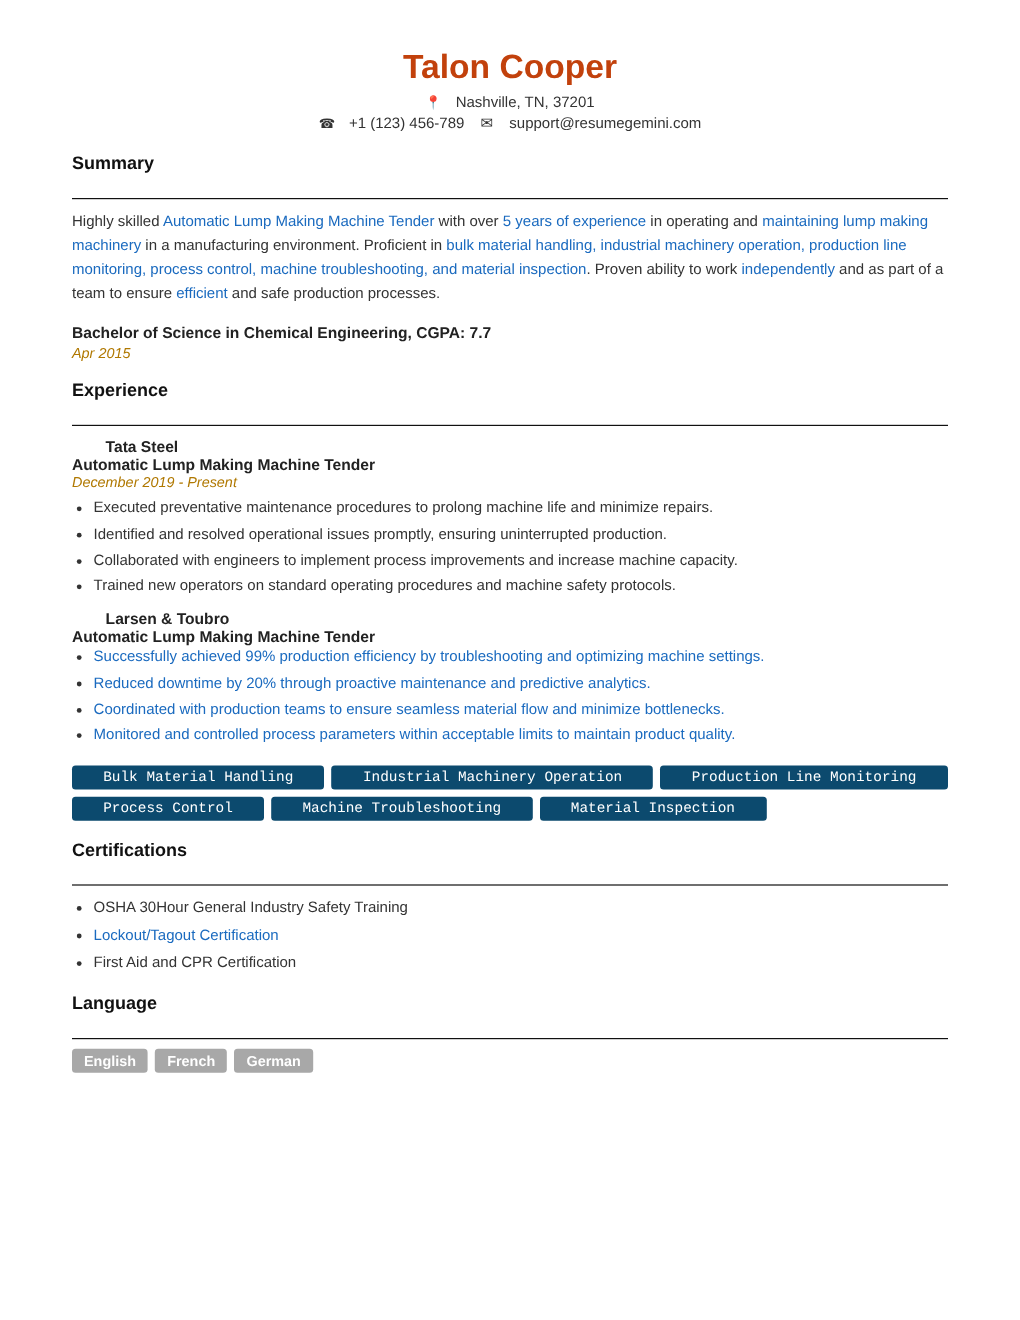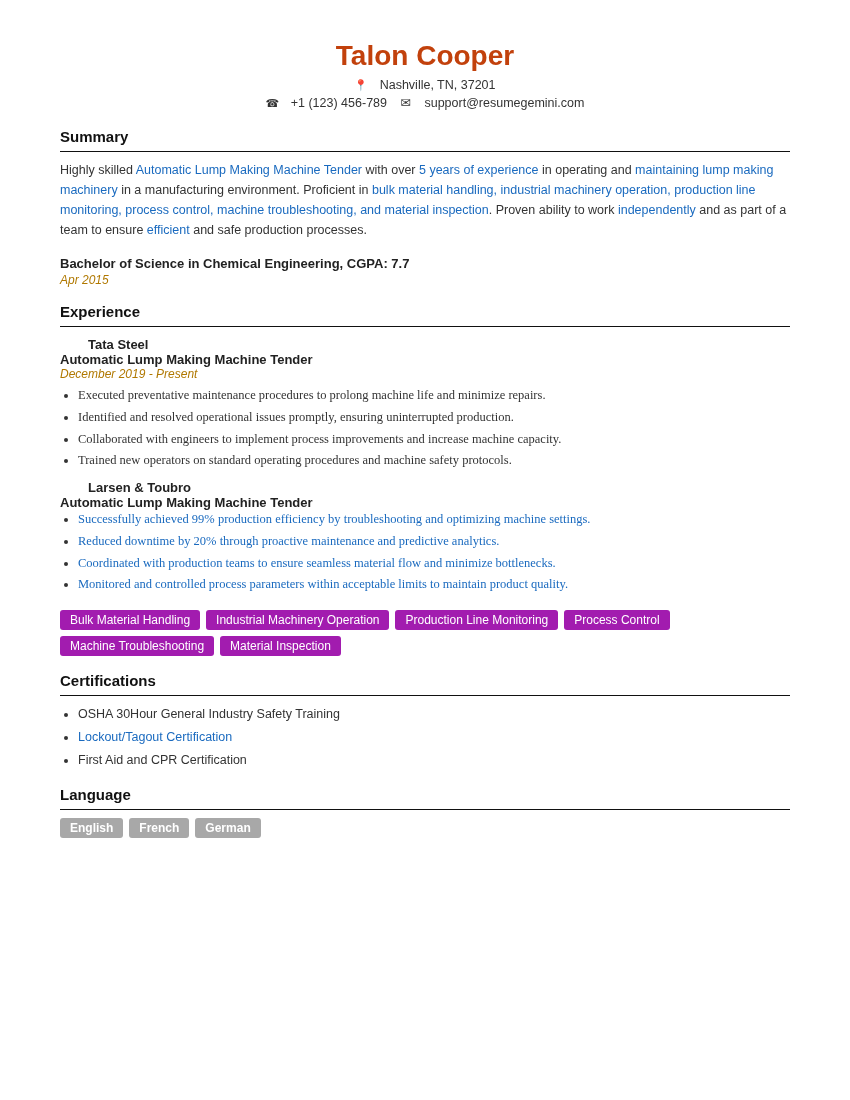--- a/index.html
+++ b/index.html
@@ -15,50 +15,50 @@
     .header { text-align: center; margin-bottom: 18px; }
     .header h1 { font-size: 28px; font-weight: bold; color: #c2410c; margin-bottom: 6px; }
     .header .contact-line { font-size: 12.5px; color: #333; margin-bottom: 3px; }
     .header .contact-line span { margin: 0 4px; }
     .section { margin-bottom: 16px; }
     .section-title {
       font-size: 15px;
       font-weight: bold;
       color: #111;
       border-bottom: 1.5px solid #111;
-      padding-bottom: 6px;
+      padding-bottom: 20px;
       margin-bottom: 8px;
     }
     .summary-text {
       font-size: 12.5px;
       line-height: 1.6;
       color: #333;
     }
     .summary-text .highlight { color: #1a6abf; }
     .edu-degree { font-weight: bold; font-size: 13px; }
     .edu-date { color: #b07800; font-style: italic; font-size: 12px; margin-top: 2px; }
     .exp-company { font-weight: bold; font-size: 13px; margin-top: 10px; margin-left: 28px; }
     .exp-title { font-weight: bold; font-size: 13px; }
     .exp-date { color: #b07800; font-style: italic; font-size: 12px; margin-bottom: 5px; }
     .exp-bullets { margin-left: 18px; }
     .exp-bullets li {
       font-size: 12.5px;
       color: #333;
       margin-bottom: 3px;
       line-height: 1.5;
-      font-family: Liberation Serif, serif;
     }
     .exp-bullets li .hl { color: #1a6abf; }
     .skills-tags { display: flex; flex-wrap: wrap; gap: 6px; }
     .skill-tag {
-      background: #a21caf;
+      background: #0c4a6e;
       color: #fff;
       border-radius: 3px;
-      padding: 3px 10px;
+      padding: 3px 26px;
       font-size: 12px;
+      font-family: Liberation Mono, monospace;
     }
     .cert-list { margin-left: 18px; }
     .cert-list li {
       font-size: 12.5px;
       color: #333;
       margin-bottom: 3px;
       line-height: 1.6;
     }
     .cert-list li .hl { color: #1a6abf; }
     .lang-tags { display: flex; flex-wrap: wrap; gap: 6px; margin-top: 4px; font-weight: bold; }

